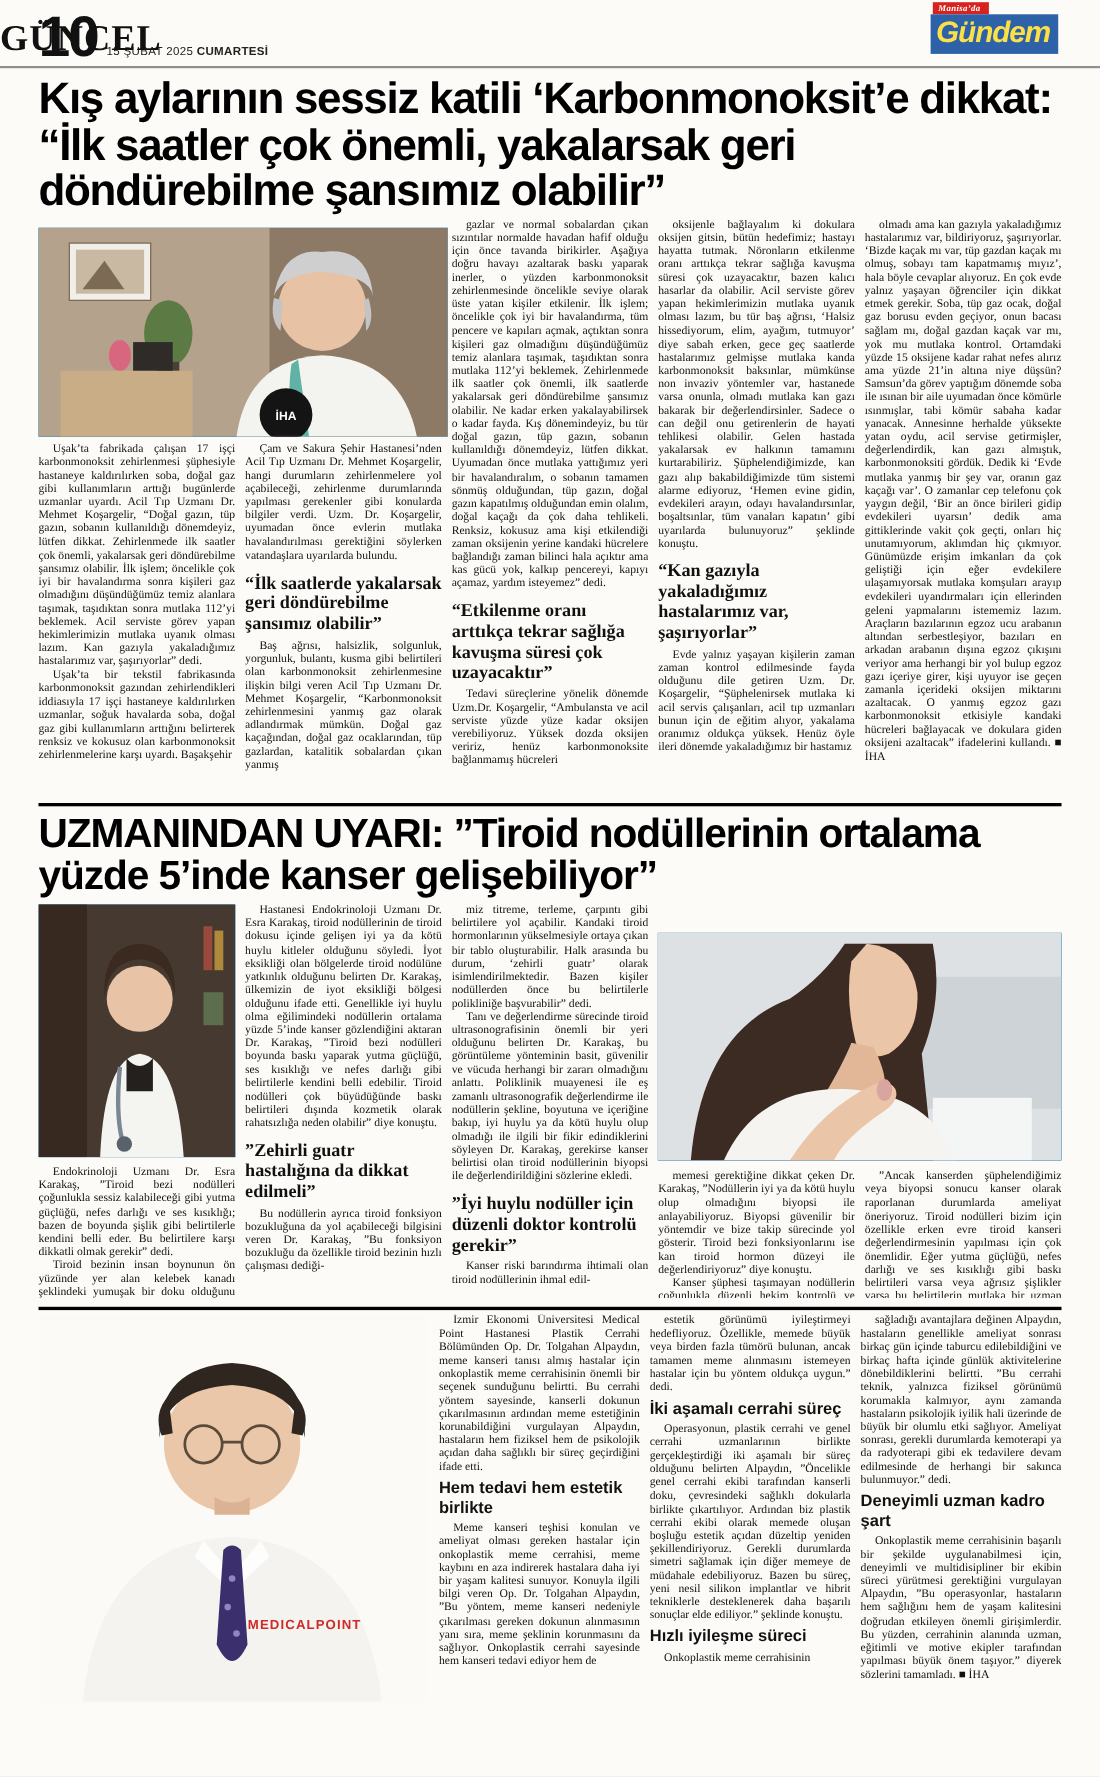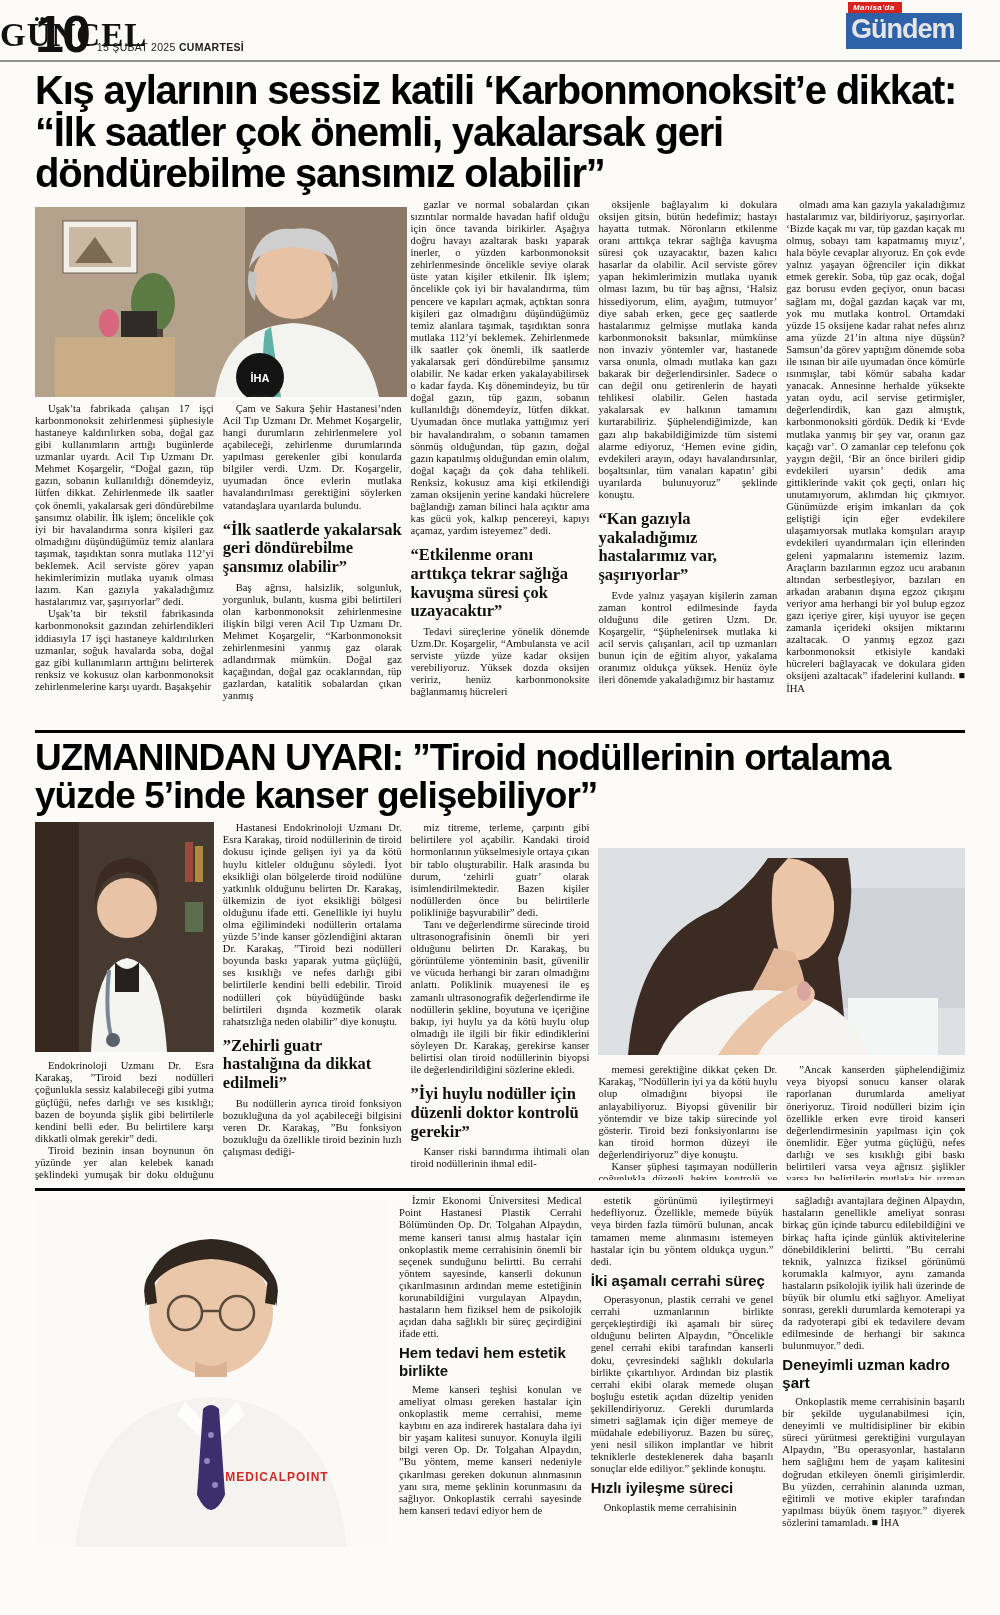--- a/index.html
+++ b/index.html
@@ -9,24 +9,24 @@
     font-family:"Liberation Serif","DejaVu Serif",serif;
   }
   
   header{display:flex;align-items:flex-end;padding:0 35px 0 35px;height:56px;position:relative;}
   .pagenum{font-family:"Liberation Sans",sans-serif;font-weight:bold;font-size:52px;line-height:.85;letter-spacing:-2px;}
   .dateline{font-family:"Liberation Sans",sans-serif;font-size:10.5px;margin:0 0 3px 8px;color:#222;letter-spacing:.3px;}
   .dateline .day{font-weight:bold;}
   .section{position:absolute;left:0;right:0;bottom:2px;
     font-family:"Liberation Serif",serif;font-weight:bold;font-size:33px;letter-spacing:1px;}
   .logo{position:absolute;right:62px;bottom:2px;width:92px;height:52px;}
-  .logo-top{position:absolute;left:2px;top:0;background:#d6231f;color:#fff;font-family:Liberation Sans, sans-serif;
+  .logo-top{position:absolute;left:2px;top:0;background:#d6231f;color:#fff;font-family:Liberation Serif, serif;
     font-style:italic;font-weight:bold;font-size:8px;padding:1px 8px 1px 5px;letter-spacing:.3px;}
-  .logo-name{position:absolute;left:0;top:11px;background:#2d61a8;color:#e5e5e5;font-family:"Liberation Sans",sans-serif;
-    font-weight:bold;font-size:27px;line-height:1.1;padding:2px 7px 4px 5px;letter-spacing:-1px;}
+  .logo-name{position:absolute;left:0;top:11px;background:#2d61a8;color:#fde047;font-family:"Liberation Sans",sans-serif;
+    font-weight:bold;font-style:italic;font-size:27px;line-height:1.1;padding:2px 7px 4px 5px;letter-spacing:-1px;}
   .logo-mini{position:absolute;right:0;top:14px;width:30px;height:4px;background:#d6231f;}
   .hrule{border-top:2.5px solid #8f8f8f;margin:4px 0 0 0;}
   
   h1{font-family:"Liberation Sans","DejaVu Sans",sans-serif;font-weight:800;color:#000;margin:0;}
   .head1{font-size:40px;line-height:1.04;letter-spacing:-1.2px;margin:8px 35px 4px 35px;}
   .head2{font-size:37px;line-height:1.02;letter-spacing:-1px;margin:6px 35px 8px 35px;}
   .head3{font-size:32px;line-height:1.05;letter-spacing:-.8px;margin:6px 35px 10px 35px;}
   .divider{border-top:3.5px solid #000;margin:8px 35px 4px 35px;}
   
   .body{display:flex;gap:9px;padding:0 35px;position:relative;overflow:hidden;}

